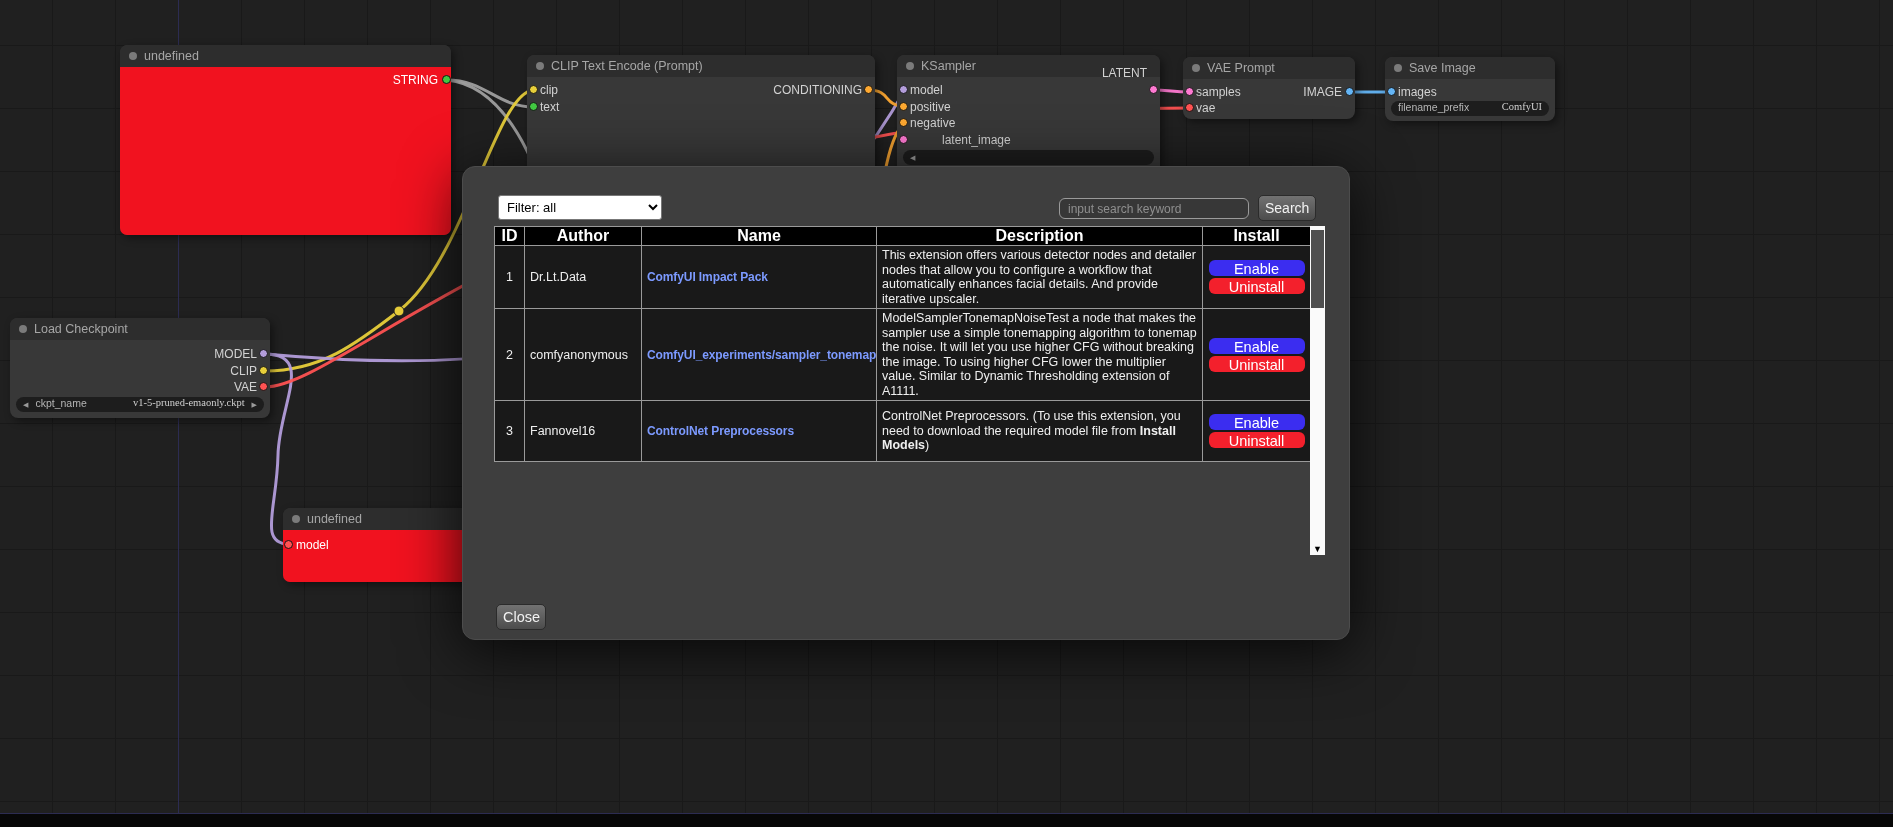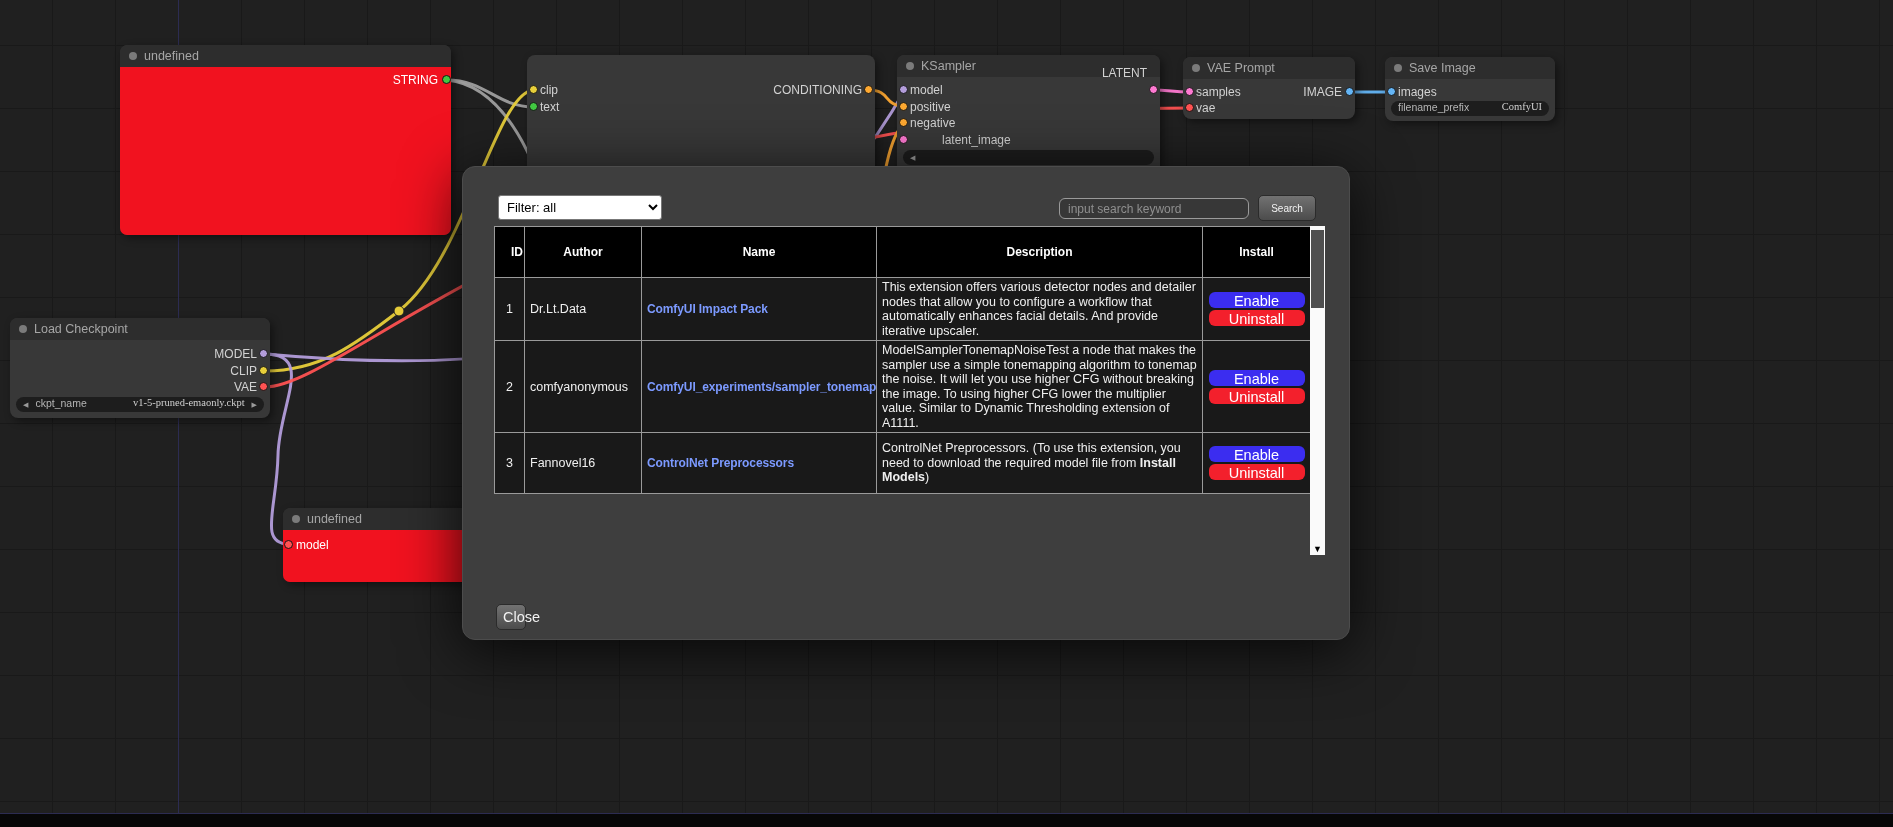--- a/index.html
+++ b/index.html
@@ -39,27 +39,27 @@
   .widget .wvalue{margin-left:auto;margin-right:7px;color:#d0d0d0;font-family:Liberation Serif, serif;}
 
   #mgr{position:absolute;left:462px;top:166px;width:888px;height:474px;background:#3e3e3e;border:1px solid #4c4c4c;
     border-radius:13px;box-shadow:0 10px 60px rgba(0,0,0,.8);z-index:10;box-sizing:border-box;}
   #filter-select{position:absolute;left:35px;top:28px;width:164px;height:25px;font-size:13px;font-family:inherit;
     border-radius:3px;background:#fff;color:#000;border:1px solid #777;padding:0 4px;}
   #search-input{position:absolute;left:596px;top:31px;width:190px;height:21px;box-sizing:border-box;background:#373737;
     border:1px solid #9a9a9a;border-radius:6px;color:#ddd;font-size:12px;padding:0 8px;font-family:inherit;}
   #search-input::placeholder{color:#8f8f8f;}
   .gbtn{background:linear-gradient(#727272,#4c4c4c);border:1px solid #2b2b2b;border-radius:5px;color:#f2f2f2;
-    font-size:10px;font-family:inherit;cursor:pointer;}
+    font-size:14px;font-family:inherit;cursor:pointer;}
   #search-btn{position:absolute;left:795px;top:28px;width:58px;height:26px;}
-  #close-btn{position:absolute;left:33px;top:437px;width:30px;height:26px;font-size:14.5px;}
+  #close-btn{position:absolute;left:33px;top:437px;width:50px;height:26px;font-size:14.5px;}
 
   table.ext{position:absolute;left:31px;top:59px;width:816px;border-collapse:collapse;table-layout:fixed;
     font-size:12.5px;color:#efefef;background:#191919;}
-  table.ext th{background:#000;border:1px solid #9a9a9a;font-size:12px;height:18px;padding:16px;color:#fff;}
+  table.ext th{background:#000;border:1px solid #9a9a9a;font-size:16px;height:18px;padding:0;color:#fff;}
   table.ext td{border:1px solid #9a9a9a;padding:2px 5px;vertical-align:middle;}
   td.idc{text-align:center;}
   td.namec a{color:var(--accent-link,#7c9aff);font-weight:bold;text-decoration:none;font-size:12px;letter-spacing:-.1px;white-space:nowrap;}
   td.descc{vertical-align:top;line-height:14.5px;padding:2px 4px;}
   tr.r1{height:63px;} tr.r2{height:70px;} tr.r3{height:61px;}
   .btn-en,.btn-un{display:block;width:96px;height:16px;margin:2px auto;color:#fff;font-size:14.5px;border:none;border-radius:6px;font-family:inherit;cursor:pointer;}
   .btn-en{background:var(--enable-button,#3b2df0);}
   .btn-un{background:var(--uninstall-button,#f3202c);}
 
   #scroll-track{position:absolute;left:847px;top:59px;width:15px;height:329px;background:#fafafa;}
@@ -93,20 +93,24 @@
     <div class="hdr">
         <span class="hdr-dot"></span>
       <span>undefined</span>
       </div>
     <div class="errbody"></div>
     <div class="slot out onred" style="top:27px;">STRING</div>
     <span class="dot d-green" style="right:0;top:30px;"></span>
   </div>
 
   <div class="node" style="left:527px;top:55px;width:348px;height:260px;">
+    <div class="hdr">
+        <span class="hdr-dot"></span>
+      <span>CLIP Text Encode (Prompt)</span>
+      </div>
     <div class="slot in" style="top:27px;">clip</div>
     <span class="dot d-yellow" style="left:2px;top:30px;"></span>
     <div class="slot in" style="top:44px;">text</div>
     <span class="dot d-green" style="left:2px;top:47px;"></span>
     <div class="slot out" style="top:27px;">CONDITIONING</div>
     <span class="dot d-orange" style="right:2px;top:30px;"></span>
   </div>
 
   <div class="node" style="left:897px;top:55px;width:263px;height:260px;">
     <div class="hdr">

